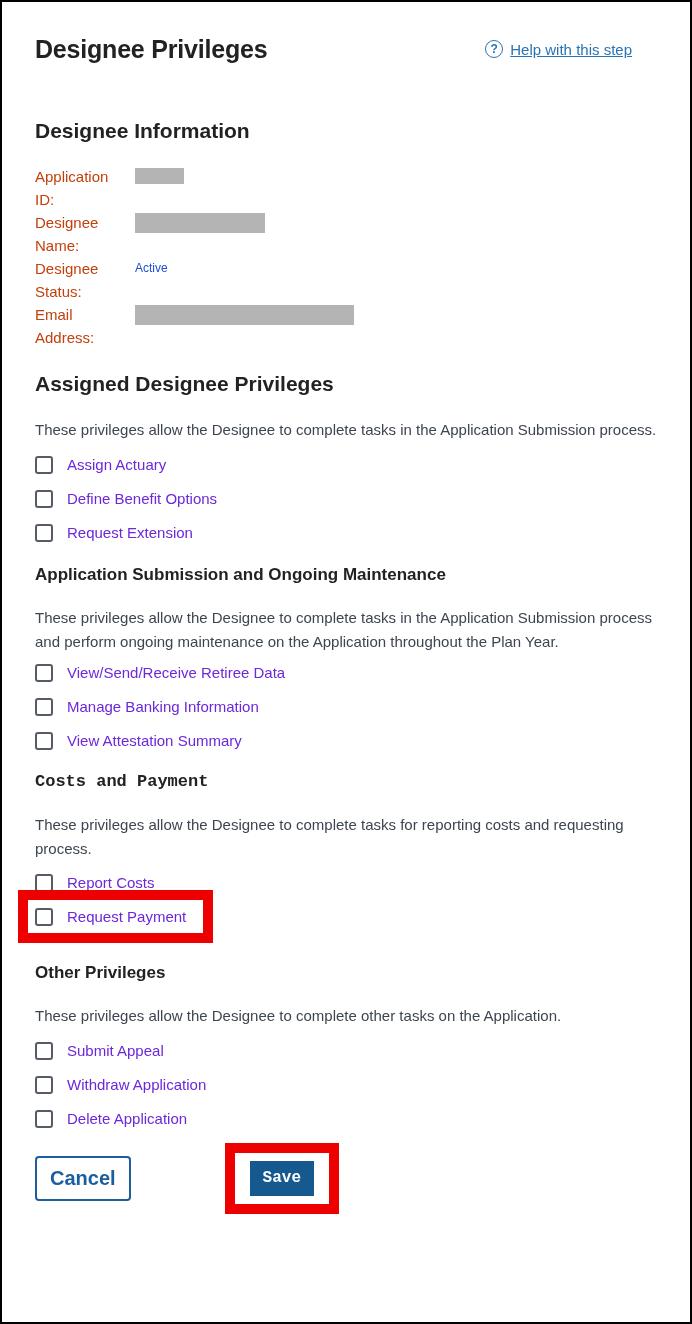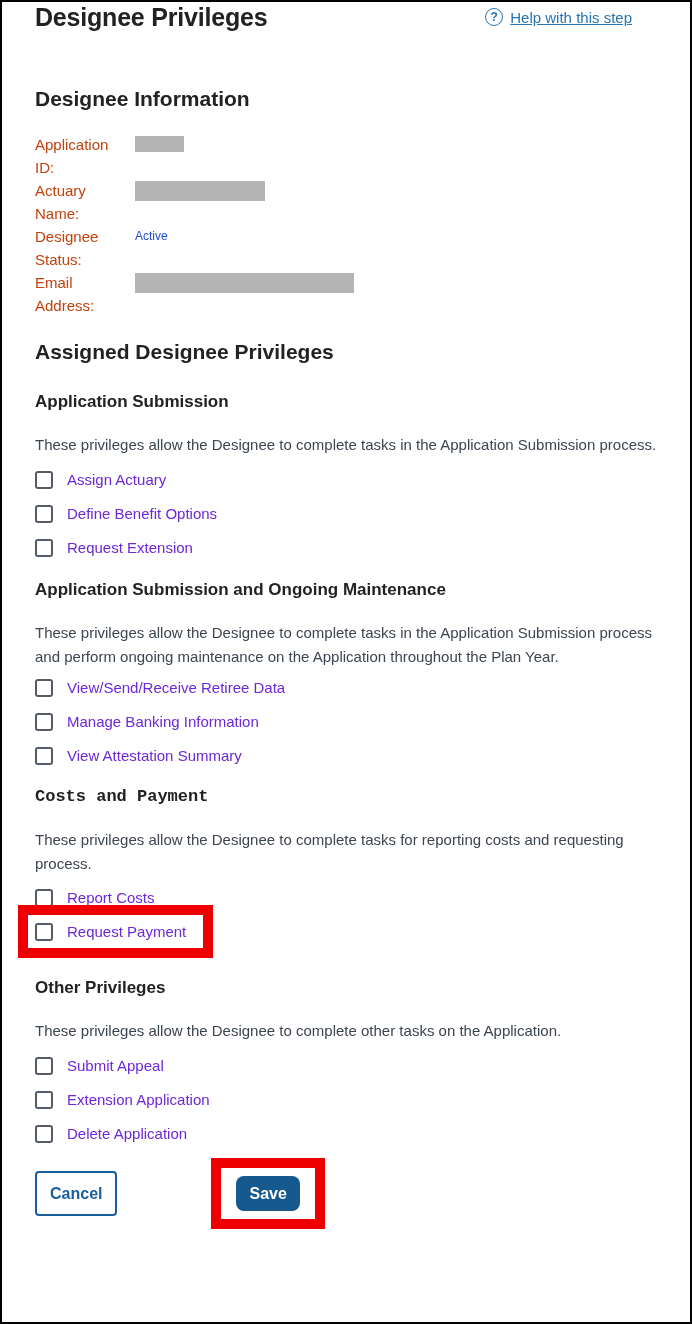--- a/index.html
+++ b/index.html
@@ -3,21 +3,21 @@
 <meta charset="utf-8">
 <style>
   * { margin:0; padding:0; box-sizing:border-box; }
   body { background:#fff; font-family:"Liberation Sans", sans-serif; }
   .screen {
     position:relative; width:692px; height:1324px;
     border:2px solid #000; background:#fff; overflow:hidden;
     padding:0 30px 0 33px;
   }
   
-  .header { display:flex; justify-content:space-between; align-items:flex-start; }
+  .header { display:flex; justify-content:space-between; align-items:flex-start; margin-top:32px; }
   .page-title { font-size:25px; font-weight:700; color:#222; line-height:30px; letter-spacing:-0.2px; }
   .help-link { display:inline-flex; align-items:center; gap:7px; margin-top:6px; margin-right:28px;
     color:#2874b2; font-size:15px; text-decoration:none; cursor:pointer; }
   .help-icon { display:inline-flex; align-items:center; justify-content:center;
     width:18px; height:18px; border:1.6px solid #2874b2; border-radius:50%;
     font-size:12px; font-weight:700; color:#2874b2; flex:0 0 auto; }
   .help-text { text-decoration:underline; }
   
   .h2 { font-size:21px; font-weight:700; color:#222; line-height:26px; }
   .h2-info { margin-top:54px; }
@@ -47,24 +47,24 @@
   .no-mb { margin-bottom:0;text-align:center; }
   
   .annotation-cb { display:inline-block; border:10px solid #ee0000; background:#fff;
     padding:7px 17px 7px 7px; margin-left:-17px; margin-top:-2px; }
   .annotation-cb .cb-row { margin-bottom:0; }
   .annotation-save { display:inline-block; border:10px solid #ee0000; background:#fff;
     padding:8px 15px; margin-left:94px; }
   
   .footer { display:flex; align-items:center; margin-top:3px; }
   .btn-cancel { background:#fff; border:2px solid #1a5e9e; border-radius:4px; color:#1a5e9e;
-    font-family:"Liberation Sans",sans-serif; font-size:16px; font-weight:700; line-height:19px;
+    font-family:"Liberation Sans",sans-serif; font-size:20px; font-weight:700; line-height:19px;
     padding:11px 13px; cursor:pointer; }
-  .btn-save { background:#15598f; border:none; border-radius:8px; color:#fff;
-    font-family:Liberation Sans, sans-serif; font-size:16px; font-weight:700; line-height:19px;
+  .btn-save { background:#15598f; border:none; border-radius:0; color:#fff;
+    font-family:Liberation Mono, monospace; font-size:16px; font-weight:700; line-height:19px;
     padding:8px 13px; cursor:pointer; }
 </style>
 </head>
 <body>
 
 <div class="screen">
 
   <div class="header">
     <h1 class="page-title">Designee Privileges</h1>
     <a class="help-link">
@@ -76,40 +76,39 @@
   <h2 class="h2 h2-info">Designee Information</h2>
 
   <div class="info-grid">
     <div class="info-row">
       <span class="info-label">Application ID:</span>
       <span class="info-value">
           <span class="redacted redact-sm"></span>
         </span>
     </div>
     <div class="info-row">
-      <span class="info-label">Actuary Name:</span>
+      <span class="info-label">Designee Name:</span>
       <span class="info-value">
           <span class="redacted redact-md"></span>
         </span>
     </div>
     <div class="info-row">
       <span class="info-label">Designee Status:</span>
       <span class="info-value">Active</span>
     </div>
     <div class="info-row">
       <span class="info-label">Email Address:</span>
       <span class="info-value">
           <span class="redacted redact-lg"></span>
         </span>
     </div>
   </div>
 
   <h2 class="h2 h2-privs">Assigned Designee Privileges</h2>
 
-  <h3 class="h3" style="margin-top:26px;">Application Submission</h3>
   <p class="desc">These privileges allow the Designee to complete tasks in the Application Submission process.</p>
   <div class="rows-start">
     <label class="cb-row">
       <span class="cb"></span>
       <span class="cb-label">Assign Actuary</span>
     </label>
     <label class="cb-row">
       <span class="cb"></span>
       <span class="cb-label">Define Benefit Options</span>
     </label>
@@ -155,21 +154,21 @@
 
   <h3 class="h3 g4-h3">Other Privileges</h3>
   <p class="desc">These privileges allow the Designee to complete other tasks on the Application.</p>
   <div class="g4-rows">
     <label class="cb-row">
       <span class="cb"></span>
       <span class="cb-label">Submit Appeal</span>
     </label>
     <label class="cb-row">
       <span class="cb"></span>
-      <span class="cb-label">Extension Application</span>
+      <span class="cb-label">Withdraw Application</span>
     </label>
     <label class="cb-row">
       <span class="cb"></span>
       <span class="cb-label">Delete Application</span>
     </label>
   </div>
 
   <div class="footer">
     <button class="btn-cancel">Cancel</button>
     <div class="annotation-save">

